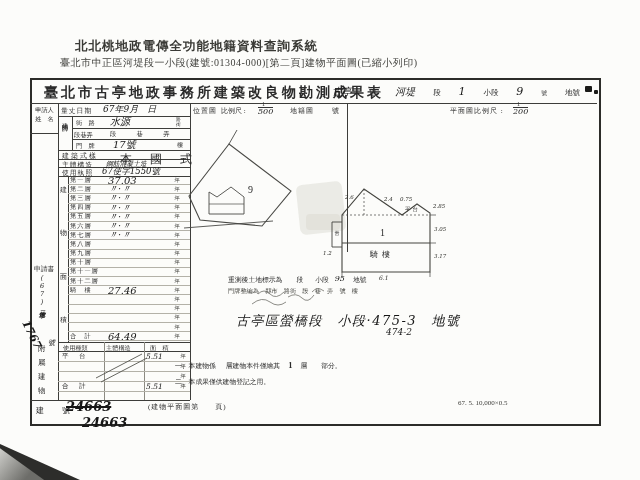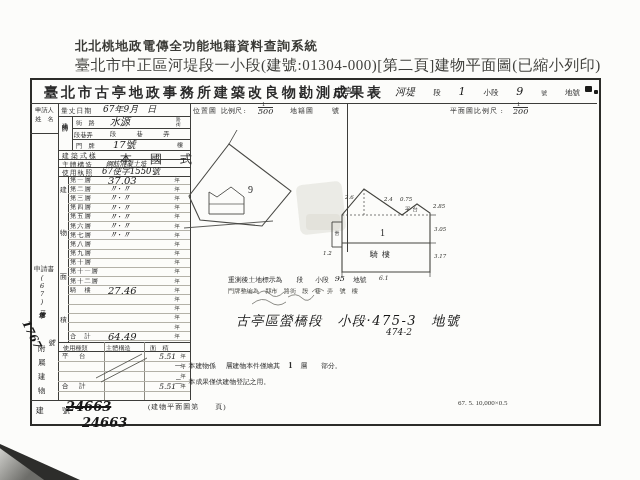--- a/index.html
+++ b/index.html
@@ -13,38 +13,38 @@
   .frac{position:absolute;text-align:left;line-height:1.05}
   .frac .n{display:block;font-size:6px;border-bottom:1px solid #333;padding:0 4px}
   .frac .d{display:block;font-size:8px}
   .frow{display:flex;align-items:center;height:9.2px;border-bottom:1px solid #b3b1a8;box-sizing:border-box}
   .fl{width:38px;font-size:6.2px;padding-left:2px;letter-spacing:1px;overflow:hidden}
   .fv{width:62px;font-size:10px;text-align:left}
   .fu{width:14px;font-size:5.5px;text-align:center;color:#3a3a36}
   .arow{display:flex;align-items:center;height:10px;border-bottom:1px solid #b3b1a8;box-sizing:border-box}
   .au{width:46px;font-size:6.5px;padding-left:4px;letter-spacing:2px;overflow:hidden}
   .as{width:38px}
-  .aa{width:30px;font-size:7.5px;text-align:right}
+  .aa{width:30px;font-size:7.5px;text-align:left}
   .aun{width:14px;font-size:5.5px;text-align:center;color:#3a3a36}
   .dim{font-size:5.5px;color:#30302c}
   .splotch{position:absolute;background:#1b1b19;border-radius:1px}
   .curl1{position:absolute;left:0;top:430px;width:80px;height:50px;background:#2d2d2b;
          clip-path:polygon(0 100%,0 28%,100% 100%)}
   .curl2{position:absolute;left:0;top:444px;width:48px;height:36px;
          background:linear-gradient(130deg,#d6d6d2,#6d6d69 70%);
          clip-path:polygon(0 100%,0 12%,92% 100%)}
   svg.overlay{position:absolute;left:0;top:0;pointer-events:none}
 </style>
 </head>
 <body>
 
 <div class="page">
 
   <div class="a" style="left:75px;top:38px;font-size:12.5px;font-weight:bold;letter-spacing:1px;color:#3a3a36">北北桃地政電傳全功能地籍資料查詢系統</div>
-  <div class="a" style="left:75px;top:56px;font-size:15px;letter-spacing:0.5px;color:#3f3f3b">臺北市中正區河堤段一小段(建號:01304-000)[第二頁]建物平面圖(已縮小列印)</div>
+  <div class="a" style="left:60px;top:56px;font-size:10px;letter-spacing:0.5px;color:#3f3f3b">臺北市中正區河堤段一小段(建號:01304-000)[第二頁]建物平面圖(已縮小列印)</div>
 
   <div class="a" style="left:30px;top:78px;width:567px;height:344px;border:2px solid #2c2c29"></div>
 
   <div class="a" style="left:44px;top:84px;font-size:14px;font-weight:bold;letter-spacing:3px">臺北市古亭地政事務所建築改良物勘測成果表</div>
   <div class="a" style="left:332px;top:85px;width:248px;display:flex;align-items:baseline;justify-content:space-between">
     <span class="hand" style="font-size:10px">古亭</span>
     <span style="font-size:7.5px">區</span>
     <span class="hand" style="font-size:10px">河堤</span>
     <span style="font-size:7.5px">段</span>
     <span class="hand" style="font-size:11px">1</span>

